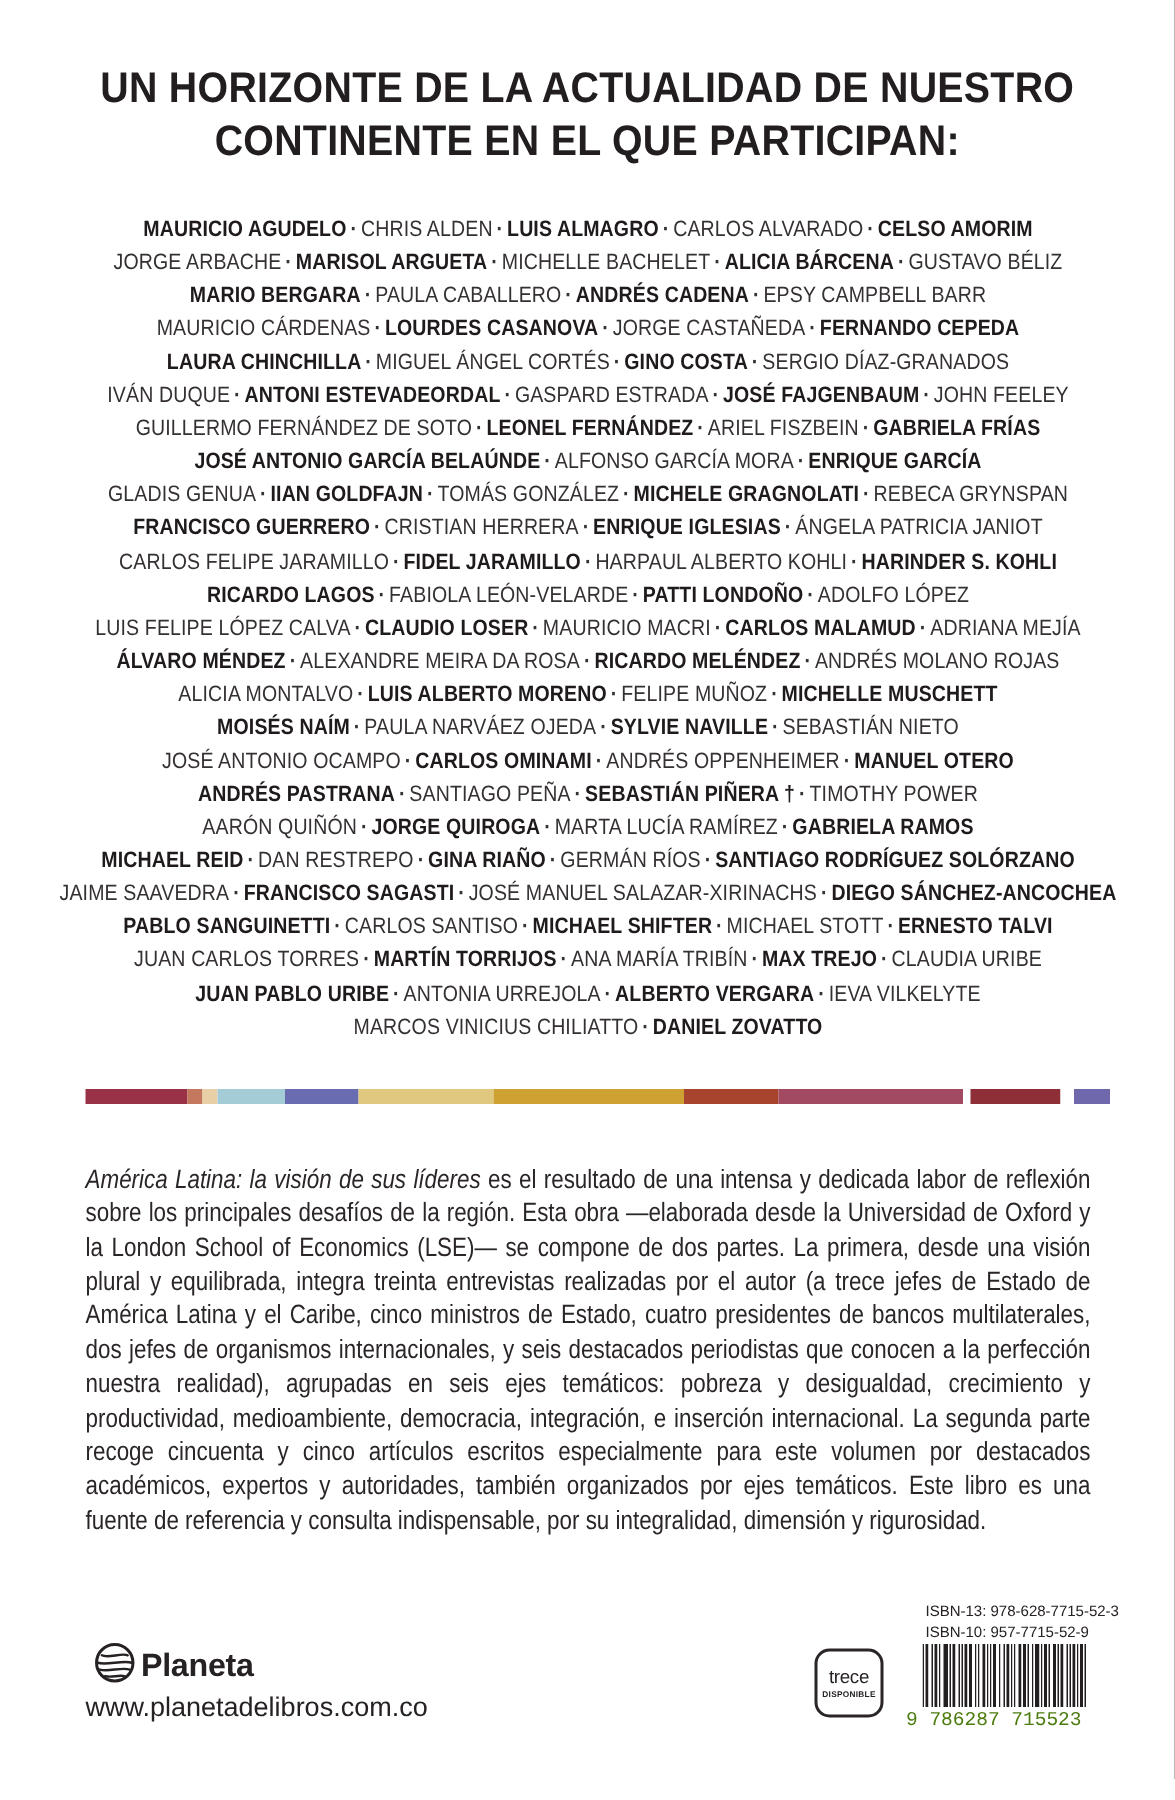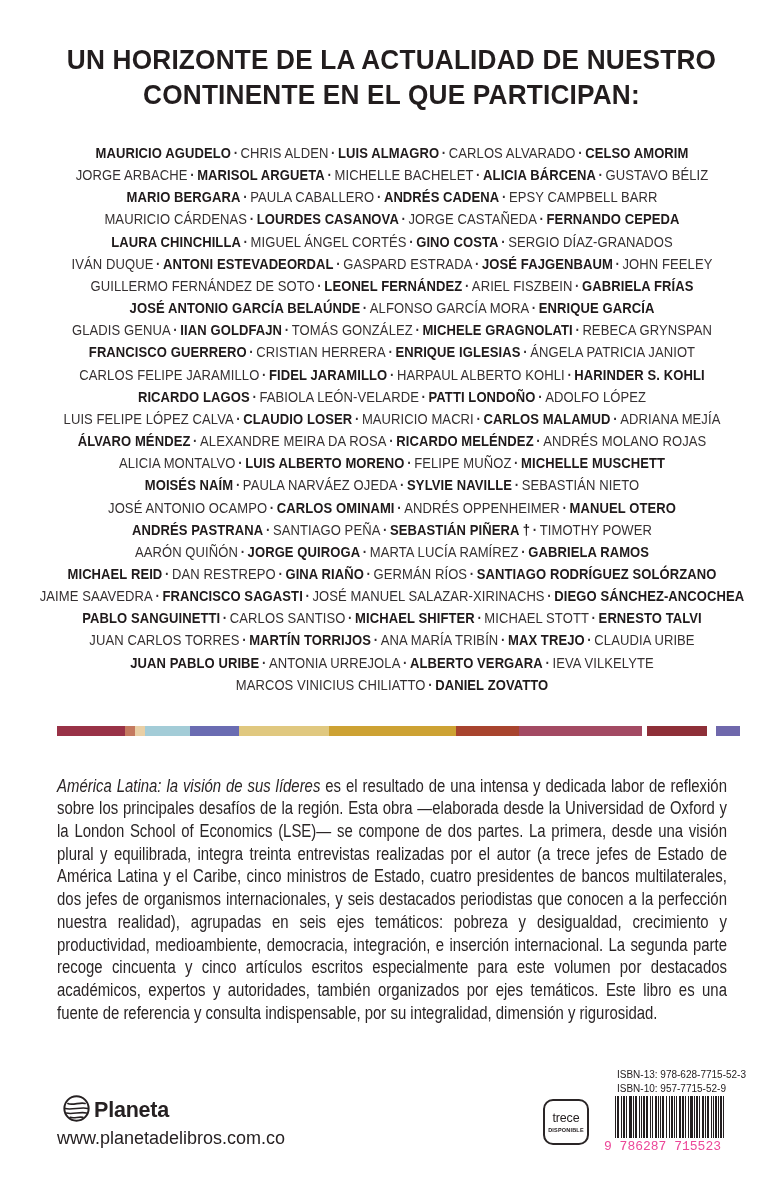--- a/index.html
+++ b/index.html
@@ -37,21 +37,21 @@
   .ebook .l1{font-size:12.5px;letter-spacing:-.2px;line-height:13px;}
   .ebook .l2{font-size:5.5px;font-weight:bold;letter-spacing:.2px;margin-top:2px;}
 
   .isbn{position:absolute;left:617px;top:1068px;font-size:10px;font-weight:normal;
         line-height:13.5px;letter-spacing:0;color:#262122;white-space:nowrap;}
 
   .barcode{position:absolute;left:604px;top:1096px;width:136px;}
   .bars{display:flex;height:42px;width:112px;margin-left:11px;overflow:hidden;}
   .bars .bar{background:#231f20;height:100%;}
   .bars .space{background:#ffffff;height:100%;}
-  .digits{font-family:"Liberation Mono",monospace;font-size:13px;color:#ec4899;
+  .digits{font-family:"Liberation Mono",monospace;font-size:13px;color:#4d7c0f;
           margin-top:1px;letter-spacing:0;}
 </style>
 </head>
 <body>
 
 <div class="page">
 
   <div class="title">
     <div>UN HORIZONTE DE LA ACTUALIDAD DE NUESTRO</div>
     <div>CONTINENTE EN EL QUE PARTICIPAN:</div>

